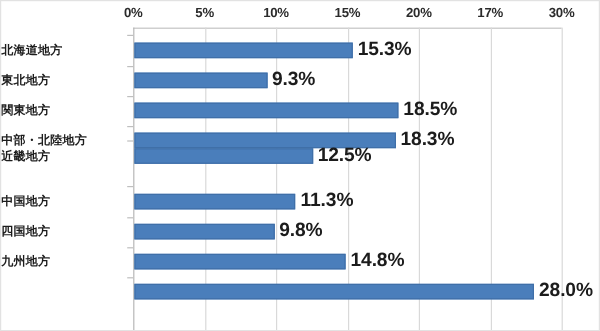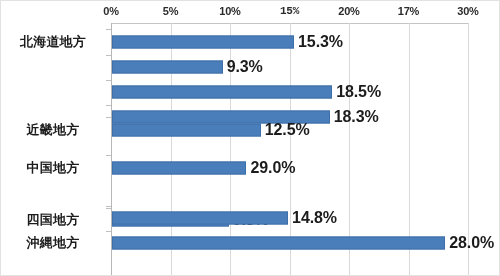--- a/index.html
+++ b/index.html
@@ -75,22 +75,22 @@
     left: 0;
     width: 500px;
     height: 25.2px;
   }
   .cat-label {
     position: absolute;
     left: 0;
     width: 104px;
     top: 50%;
     transform: translateY(-50%);
-    text-align: center;
-    font-size: 13px;
+    text-align: left;
+    font-size: 10px;
     font-weight: bold;
     color: #1c1c1c;
     white-space: nowrap;
     letter-spacing: 0.2px;
   }
   .tickmark {
     position: absolute;
     left: 105px;
     top: 0;
     width: 5px;
@@ -120,21 +120,21 @@
 </style>
 </head>
 <body>
 
 <div id="chart-root">
 
   <div class="axis-top">
       <span class="tick-label" style="left: 110px;">0%</span>
       <span class="tick-label" style="left: 169.5px;">5%</span>
       <span class="tick-label" style="left: 229px;">10%</span>
-      <span class="tick-label" style="left: 288.5px; font-family: Liberation Mono, monospace;">15%</span>
+      <span class="tick-label" style="left: 288.5px;">15%</span>
       <span class="tick-label" style="left: 348px;">20%</span>
       <span class="tick-label" style="left: 407.5px;">17%</span>
       <span class="tick-label" style="left: 467px;">30%</span>
     </div>
   <div class="axis-top-rule"></div>
 
   <div class="plot">
     <div class="axis-line"></div>
   <div class="gridline" style="left: 59.5px;"></div>
       <div class="gridline" style="left: 119px;"></div>
@@ -145,58 +145,61 @@
     </div>
 
   <div id="rows-container">
       <div class="row" style="top: 28.3px; height: 25.2px;">
         <div class="cat-label">北海道地方</div>
         <div class="tickmark"></div>
         <div class="bar" style="width: 182.07px; background: rgb(74, 126, 187);"></div>
         <div class="value-label" style="left: 297.07px;">15.3%</div>
       </div>
       <div class="row" style="top: 53.5px; height: 25.2px;">
+        <div class="cat-label">東北地方</div>
         <div class="tickmark"></div>
         <div class="bar" style="width: 110.67px; background: rgb(74, 126, 187);"></div>
         <div class="value-label" style="left: 225.67px;">9.3%</div>
       </div>
       <div class="row" style="top: 78.7px; height: 25.2px;">
+        <div class="cat-label">関東地方</div>
         <div class="tickmark"></div>
         <div class="bar" style="width: 220.15px; background: rgb(74, 126, 187);"></div>
         <div class="value-label" style="left: 335.15px;">18.5%</div>
       </div>
       <div class="row" style="top: 103.9px; height: 25.2px;">
+        <div class="cat-label">中部・北陸地方</div>
         <div class="tickmark"></div>
         <div class="bar" style="width: 217.77px; background: rgb(74, 126, 187);"></div>
         <div class="value-label" style="left: 332.77px;">18.3%</div>
       </div>
       <div class="row" style="top: 116px; height: 25.2px;">
         <div class="cat-label">近畿地方</div>
         <div class="tickmark"></div>
         <div class="bar" style="width: 148.75px; background: rgb(74, 126, 187);"></div>
         <div class="value-label" style="left: 263.75px;">12.5%</div>
       </div>
       <div class="row" style="top: 154.3px; height: 25.2px;">
         <div class="cat-label">中国地方</div>
         <div class="tickmark"></div>
         <div class="bar" style="width: 134.47px; background: rgb(74, 126, 187);"></div>
-        <div class="value-label" style="left: 249.47px;">29.0%</div>
-      </div>
-      <div class="row" style="top: 179.5px; height: 25.2px; margin-top: 27px;">
+        <div class="value-label" style="left: 249.47px;">11.3%</div>
+      </div>
+      <div class="row" style="top: 179.5px; height: 25.2px;">
         <div class="cat-label">四国地方</div>
         <div class="tickmark"></div>
         <div class="bar" style="width: 116.62px; background: rgb(74, 126, 187);"></div>
         <div class="value-label" style="left: 231.62px; text-align: right;">9.8%</div>
       </div>
       <div class="row" style="top: 204.7px; height: 25.2px;">
+        <div class="cat-label">九州地方</div>
         <div class="tickmark"></div>
         <div class="bar" style="width: 176.12px; background: rgb(74, 126, 187);"></div>
         <div class="value-label" style="left: 291.12px;">14.8%</div>
       </div>
       <div class="row" style="top: 229.9px; height: 25.2px;">
-        <div class="cat-label">沖縄地方</div>
         <div class="tickmark"></div>
         <div class="bar" style="width: 333.2px; background: rgb(74, 126, 187);"></div>
         <div class="value-label" style="left: 448.2px;">28.0%</div>
       </div>
     </div>
 
 </div>
 
 </body></html>

